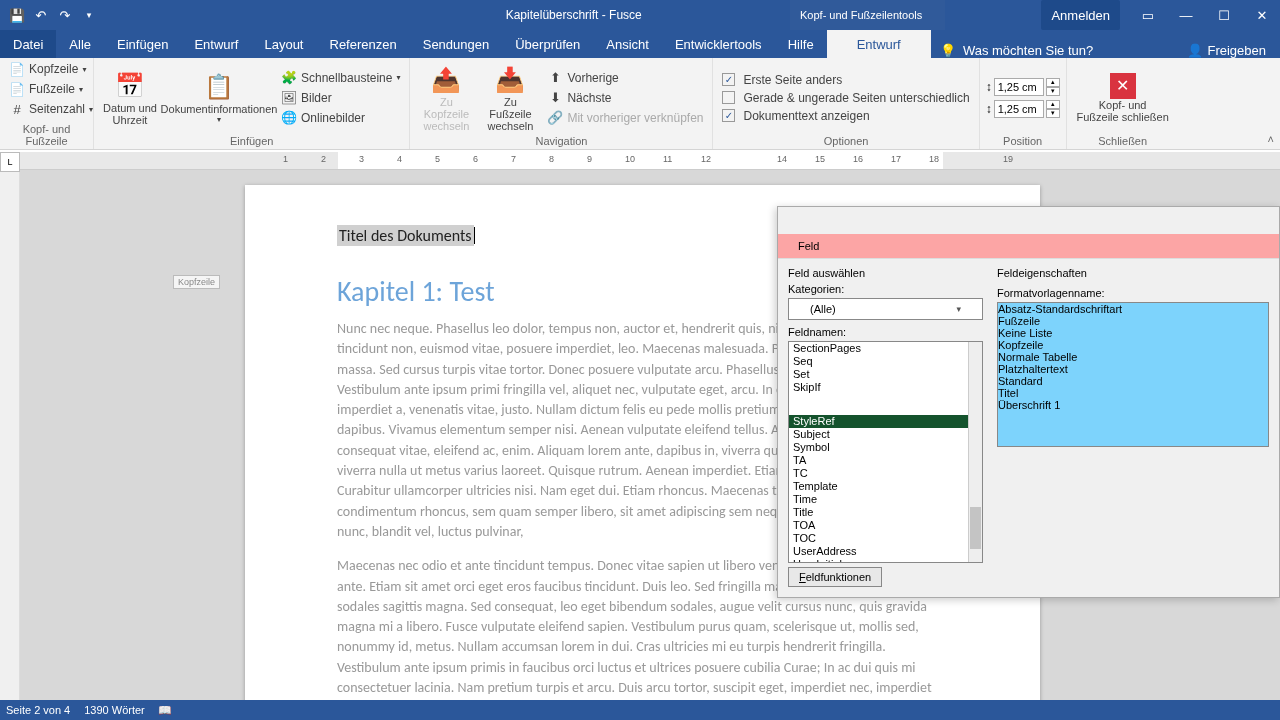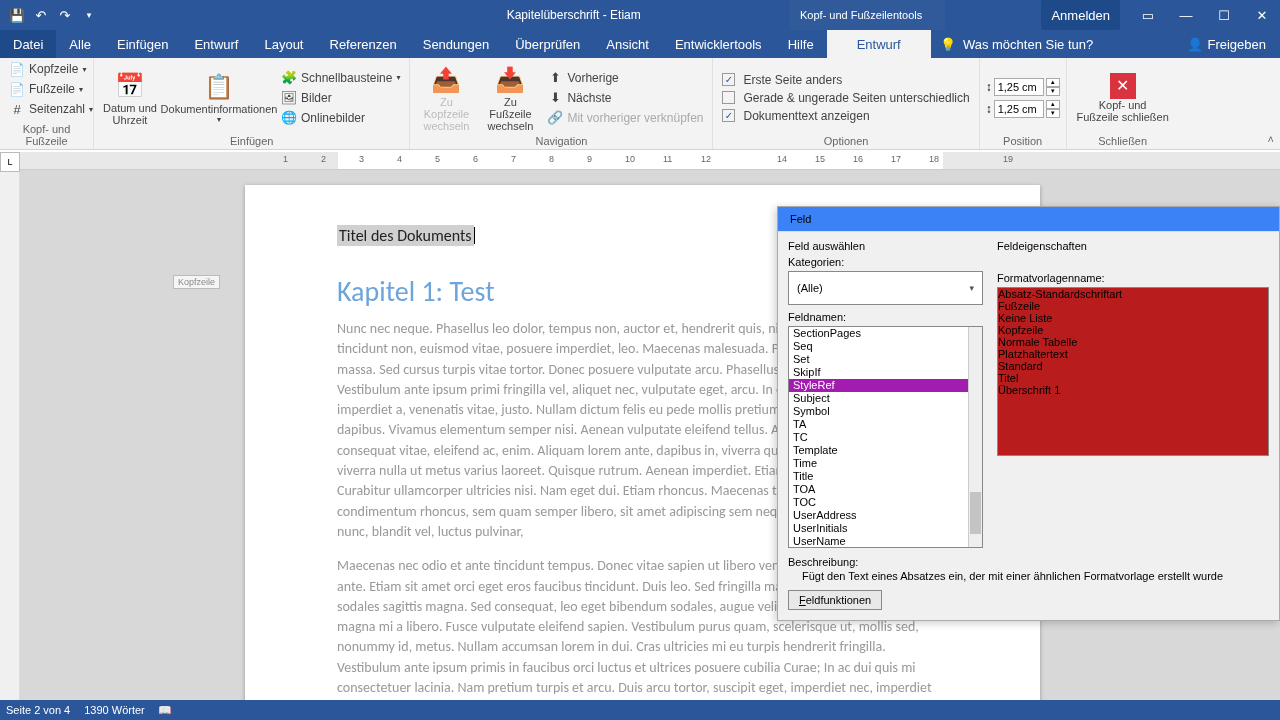--- a/index.html
+++ b/index.html
@@ -7,21 +7,21 @@
 
 .titlebar { height: 30px; background: #2b579a; color: #fff; display: flex; align-items: center; }
 .titlebar .qat { display: flex; gap: 2px; padding: 0 6px; }
 .titlebar .qat span { width: 22px; height: 22px; display: flex; align-items: center; justify-content: center; font-size: 13px; }
 .titlebar .title { flex: 1; text-align: center; font-size: 12px; }
 .titlebar .right { display: flex; align-items: center; gap: 2px; }
 .titlebar .right span { width: 36px; height: 30px; display: flex; align-items: center; justify-content: center; font-size: 13px; }
 .btn-login { background: #1e4a8a; padding: 2px 10px; font-size: 12px; border-radius: 2px; margin-right: 8px; }
 .context-tab-title { position: absolute; left: 790px; top: 0; height: 30px; background: #305a9a; width: 155px; padding: 0 10px; display: flex; align-items: center; font-size: 11px; color: #fff; }
 
-.tabs { background: #2b579a; color: #fff; display: flex; align-items: center; height: 28px; font-size: 13px; }
+.tabs { background: #2b579a; color: #fff; display: flex; align-items: flex-end; height: 28px; font-size: 13px; }
 .tabs .tab { padding: 0 13px; height: 28px; display: flex; align-items: center; cursor: pointer; }
 .tabs .tab.active { background: #f3f3f3; color: #2b579a; }
 .tellme { display: flex; align-items: center; gap: 6px; padding: 0 10px; }
 .tellme .bulb { font-size: 13px; }
 .share { margin-left: auto; padding: 0 14px; display: flex; align-items: center; gap: 4px; }
 
 .ribbon { background: #f3f3f3; border-bottom: 1px solid #d4d4d4; height: 92px; display: flex; position: relative; }
 .rgroup { border-right: 1px solid #e1e1e1; padding: 2px 6px 0 6px; display: flex; flex-direction: column; justify-content: space-between; }
 .rgroup .glabel { text-align: center; font-size: 11px; color: #666; padding-bottom: 2px; }
 .gcontent { display: flex; gap: 4px; flex: 1; }
@@ -48,32 +48,32 @@
 .page { position: absolute; left: 225px; top: 15px; width: 795px; min-height: 700px; background: #fff; box-shadow: 0 1px 4px rgba(0,0,0,0.3); }
 .header-area { padding: 40px 92px 10px 92px; }
 .header-field { background: #d0d0d0; color: #222; font-size: 16px; font-family: Calibri, sans-serif; padding: 1px 2px; display: inline-block; position: relative; }
 .header-field::after { content: ""; position: absolute; right: -1px; top: 2px; bottom: 2px; width: 1px; background: #000; }
 .header-tag { position: absolute; left: -72px; top: 90px; border: 1px solid #bbb; background: #f5f5f5; color: #888; font-size: 9px; padding: 1px 4px; }
 .body-text { padding: 0 92px; color: #999; font-family: Calibri, sans-serif; }
 .h1 { color: #6da4d9; font-size: 28px; font-weight: 400; margin: 18px 0 10px 0; }
 .p { font-size: 14px; line-height: 1.45; margin-bottom: 14px; }
 
 .dialog { position: absolute; left: 777px; top: 206px; right: 0; background: #f0f0f0; border: 1px solid #aaa; box-shadow: -2px 2px 8px rgba(0,0,0,0.2); font-size: 11px; }
-.dialog .dtitle { padding: 6px 12px; background: #3b82f6; border-bottom: 1px solid #ddd; }
+.dialog .dtitle { padding: 6px 20px; background: #fca5a5; border-bottom: 1px solid #ddd; margin-top: 27px; }
 .dialog .dbody { display: flex; gap: 14px; padding: 8px 10px 4px 10px; }
 .dcol { flex: 1; }
 .dlabel { margin-bottom: 3px; }
-.dsel { width: 100%; height: 34px; border: 1px solid #888; background: #fff; padding: 0 8px; font-size: 11px; display:flex; align-items:center; justify-content:space-between; }
+.dsel { width: 100%; height: 22px; border: 1px solid #888; background: #fff; padding: 0 21px; font-size: 11px; display:flex; align-items:center; justify-content:space-between; }
 .dsel .arr { font-size: 9px; color: #555; }
 .dlist { border: 1px solid #888; background: #fff; height: 222px; overflow: hidden; position: relative; }
 .dlist .item { padding: 0 4px; height: 13px; line-height: 13px; font-size: 11px; cursor: pointer; }
-.dlist .item.sel { background: #a21caf; color: #fff; }
+.dlist .item.sel { background: #14532d; color: #fff; margin-top: 21px; }
 .dlist .scrollbar { position: absolute; right: 0; top: 0; bottom: 0; width: 14px; background: #eee; border-left: 1px solid #ccc; }
 .dlist .scrollbar .thumb { position: absolute; left: 1px; right: 1px; background: #c4c4c4; }
-.dlist2 { border: 1px solid #888; background: #b91c1c; height: 169px; overflow: hidden; position: relative; }
+.dlist2 { border: 1px solid #888; background: #7dd3fc; height: 145px; overflow: hidden; position: relative; }
 .ddesc { padding: 4px 10px 8px 10px; }
 .dbtn { border: 1px solid #888; background: #e8e8e8; padding: 3px 10px; margin: 0 0 10px 10px; cursor: pointer; display: inline-block; }
 .dbtn u { text-decoration: underline; }
 
 .statusbar { position: absolute; left: 0; right: 0; bottom: 0; height: 20px; background: #2b579a; color: #fff; display: flex; align-items: center; font-size: 11px; padding: 0 6px; gap: 14px; }
 .statusbar .right { margin-left: auto; display: flex; align-items: center; gap: 10px; }
 .viewbtns { display: flex; gap: 0; }
 .viewbtns span { width: 22px; height: 18px; display:flex;align-items:center;justify-content:center; font-size: 11px; border-left:1px solid rgba(255,255,255,0.2); }
 .zoomslider { width: 90px; height: 3px; background: rgba(255,255,255,0.4); position: relative; }
 .zoomslider .zh { position: absolute; left: 50%; top: -4px; width: 6px; height: 11px; background: #fff; }
@@ -81,21 +81,21 @@
 </head>
 <body>
 
 <div class="titlebar">
   <div class="qat">
     <span>💾</span>
     <span>↶</span>
     <span>↷</span>
     <span style="font-size:9px">▾</span>
   </div>
-  <div class="title">Kapitelüberschrift  -  Etiam</div>
+  <div class="title">Kapitelüberschrift  -  Fusce</div>
   <div class="context-tab-title">Kopf- und Fußzeilentools</div>
   <div class="right">
     <span class="btn-login" style="width:auto">Anmelden</span>
     <span>▭</span>
     <span>—</span>
     <span>☐</span>
     <span>✕</span>
   </div>
 </div>
 
@@ -328,41 +328,37 @@
           <div class="item">UserAddress</div>
           <div class="item">UserInitials</div>
           <div class="item">UserName</div>
           <div class="scrollbar">
             <div class="thumb" style="top:165px;height:42px"></div>
           </div>
       </div>
     </div>
     <div class="dcol">
       <div class="dlabel">Feldeigenschaften</div>
-      <div class="dlabel" style="margin-top:20px"><span>Formatvorlagenname:</span></div>
+      <div class="dlabel" style="margin-top:8px"><span>Formatvorlagenname:</span></div>
       <div class="dlist2" id="stylelist">
         <div class="item">Absatz-Standardschriftart</div>
           <div class="item">Fußzeile</div>
           <div class="item">Keine Liste</div>
           <div class="item">Kopfzeile</div>
           <div class="item">Normale Tabelle</div>
           <div class="item">Platzhaltertext</div>
           <div class="item">Standard</div>
           <div class="item sel">Titel</div>
           <div class="item">Überschrift 1</div>
           <div class="scrollbar">
             <div class="thumb" style="top:0;height:100%"></div>
           </div>
       </div>
     </div>
   </div>
-  <div class="ddesc">
-    <div>Beschreibung:</div>
-    <div style="padding-left:14px;margin-top:2px">Fügt den Text eines Absatzes ein, der mit einer ähnlichen Formatvorlage erstellt wurde</div>
-  </div>
   <span class="dbtn"><u>F</u>eldfunktionen</span>
 </div>
 
 <div class="statusbar">
   <span>Seite 2 von 4</span>
   <span>1390 Wörter</span>
   <span>📖</span>
 </div>
 
 </body></html>

